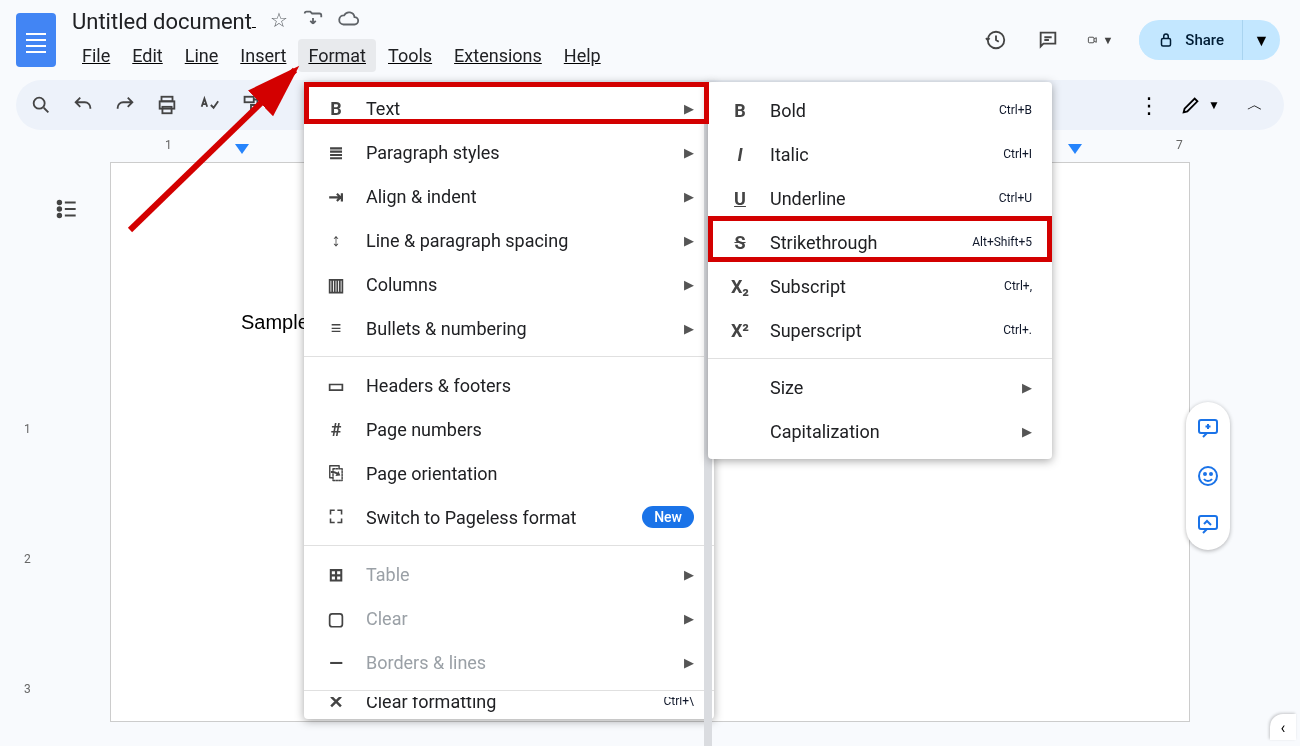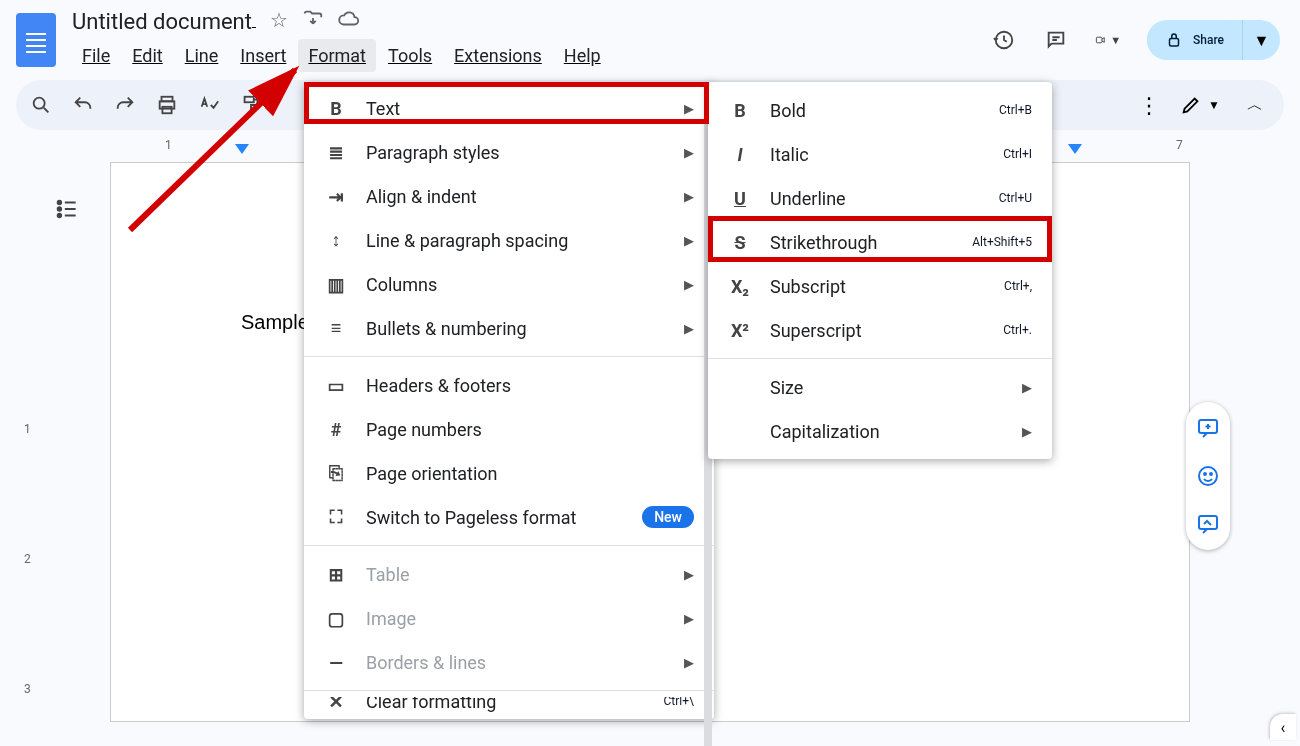--- a/index.html
+++ b/index.html
@@ -10,21 +10,21 @@
   .logo { width: 40px; height: 54px; background: #4285f4; border-radius: 4px; position: relative; margin-right: 16px; display:flex; align-items:center; justify-content:center;}
   .logo-lines { width: 20px; height: 2px; background:#fff; box-shadow: 0 -6px 0 #fff, 0 6px 0 #fff, 0 12px 0 #fff; }
   .title-area { flex: 1; text-decoration: underline; }
   .doc-title { font-size: 22px; color: #202124; display: inline-block; vertical-align: middle; }
   .title-icons { display: inline-flex; gap: 14px; margin-left: 14px; font-size: 20px; color: #5f6368; vertical-align: middle; }
   .menu-bar { display: flex; gap: 2px; margin-top: 4px; }
   .menu-item { font-size: 18px; color: #202124; padding: 6px 10px; border-radius: 4px; cursor: pointer; }
   .menu-item.active { background: #e8eaed; }
   .right-header { display: flex; align-items: center; gap: 26px; margin-right: 4px; }
   .hdr-icon { width: 26px; height: 26px; color: #444; display:flex; align-items:center; justify-content:center; font-size:22px; }
-  .share-btn { background: #c3e7ff; color: #001d35; padding: 10px 18px; border-radius: 40px; display: flex; align-items: center; gap: 10px; font-size: 12px; font-weight:500; }
+  .share-btn { background: #c3e7ff; color: #001d35; padding: 10px 18px; border-radius: 40px; display: flex; align-items: center; gap: 10px; font-size: 15px; font-weight:500; }
   .share-caret { width: 38px; height: 40px; display:flex; align-items:center; justify-content:center; border-left:1px solid #a9d4f0;}
   
   
   .toolbar { margin: 8px 16px 0 16px; background: #edf2fa; border-radius: 30px; height: 50px; display: flex; align-items: center; padding: 0 14px; gap: 20px; position: relative; }
   .tb-icon { width: 22px; height: 22px; color: #444; display:flex; align-items:center; justify-content:center;}
   .tb-spacer { flex: 1; }
   .tb-more { font-size: 22px; }
   .tb-pen { display:flex; align-items:center; gap:6px; }
   .tb-caret { font-size: 12px; }
   .tb-collapse { width:30px; height:30px; border-radius:50%; display:flex; align-items:center; justify-content:center; }
@@ -281,21 +281,21 @@
       <span class="badge">New</span>
     </div>
     <div class="m-sep"></div>
     <div class="m-row disabled">
       <span class="m-icon">⊞</span>
       <span>Table</span>
       <span class="arrow">▶</span>
     </div>
     <div class="m-row disabled">
       <span class="m-icon">▢</span>
-      <span>Image</span>
+      <span>Clear</span>
       <span class="arrow">▶</span>
     </div>
     <div class="m-row disabled">
       <span class="m-icon">—</span>
       <span>Borders &amp; lines</span>
       <span class="arrow">▶</span>
     </div>
     <div class="m-sep"></div>
     <div class="m-row" style="height: 18px; overflow: hidden; padding-top: 0px;">
       <span class="m-icon">✕</span>

